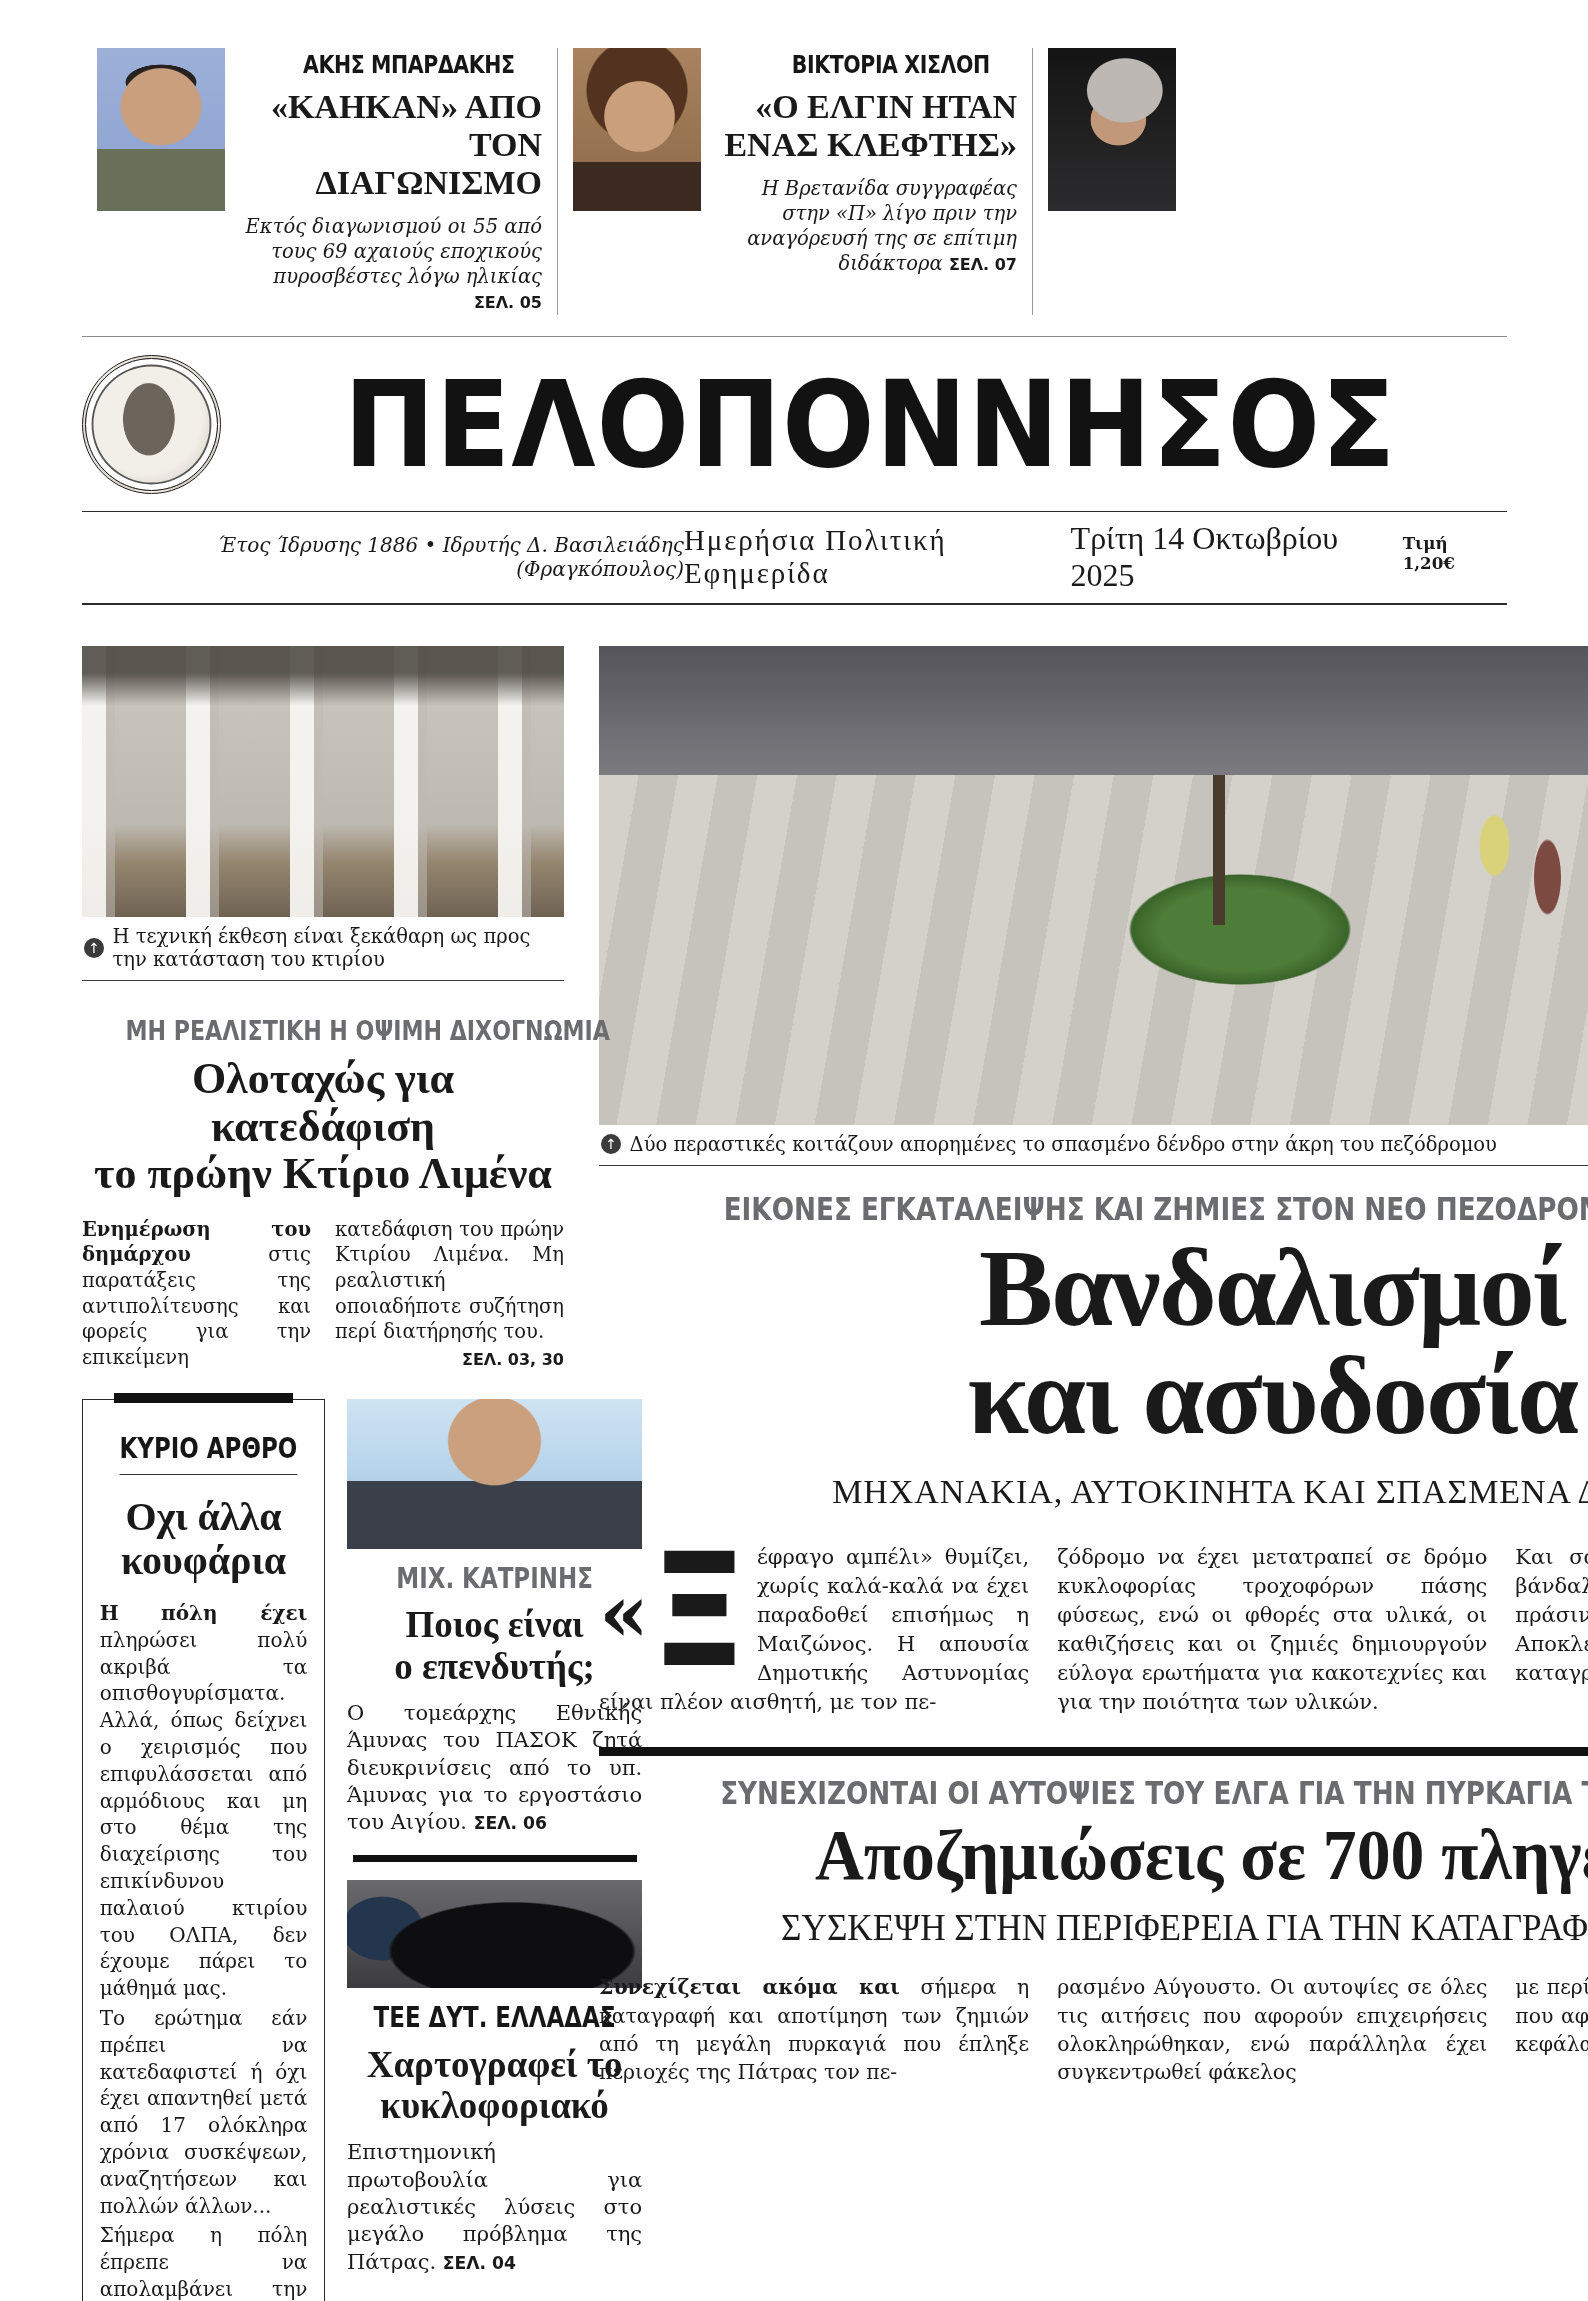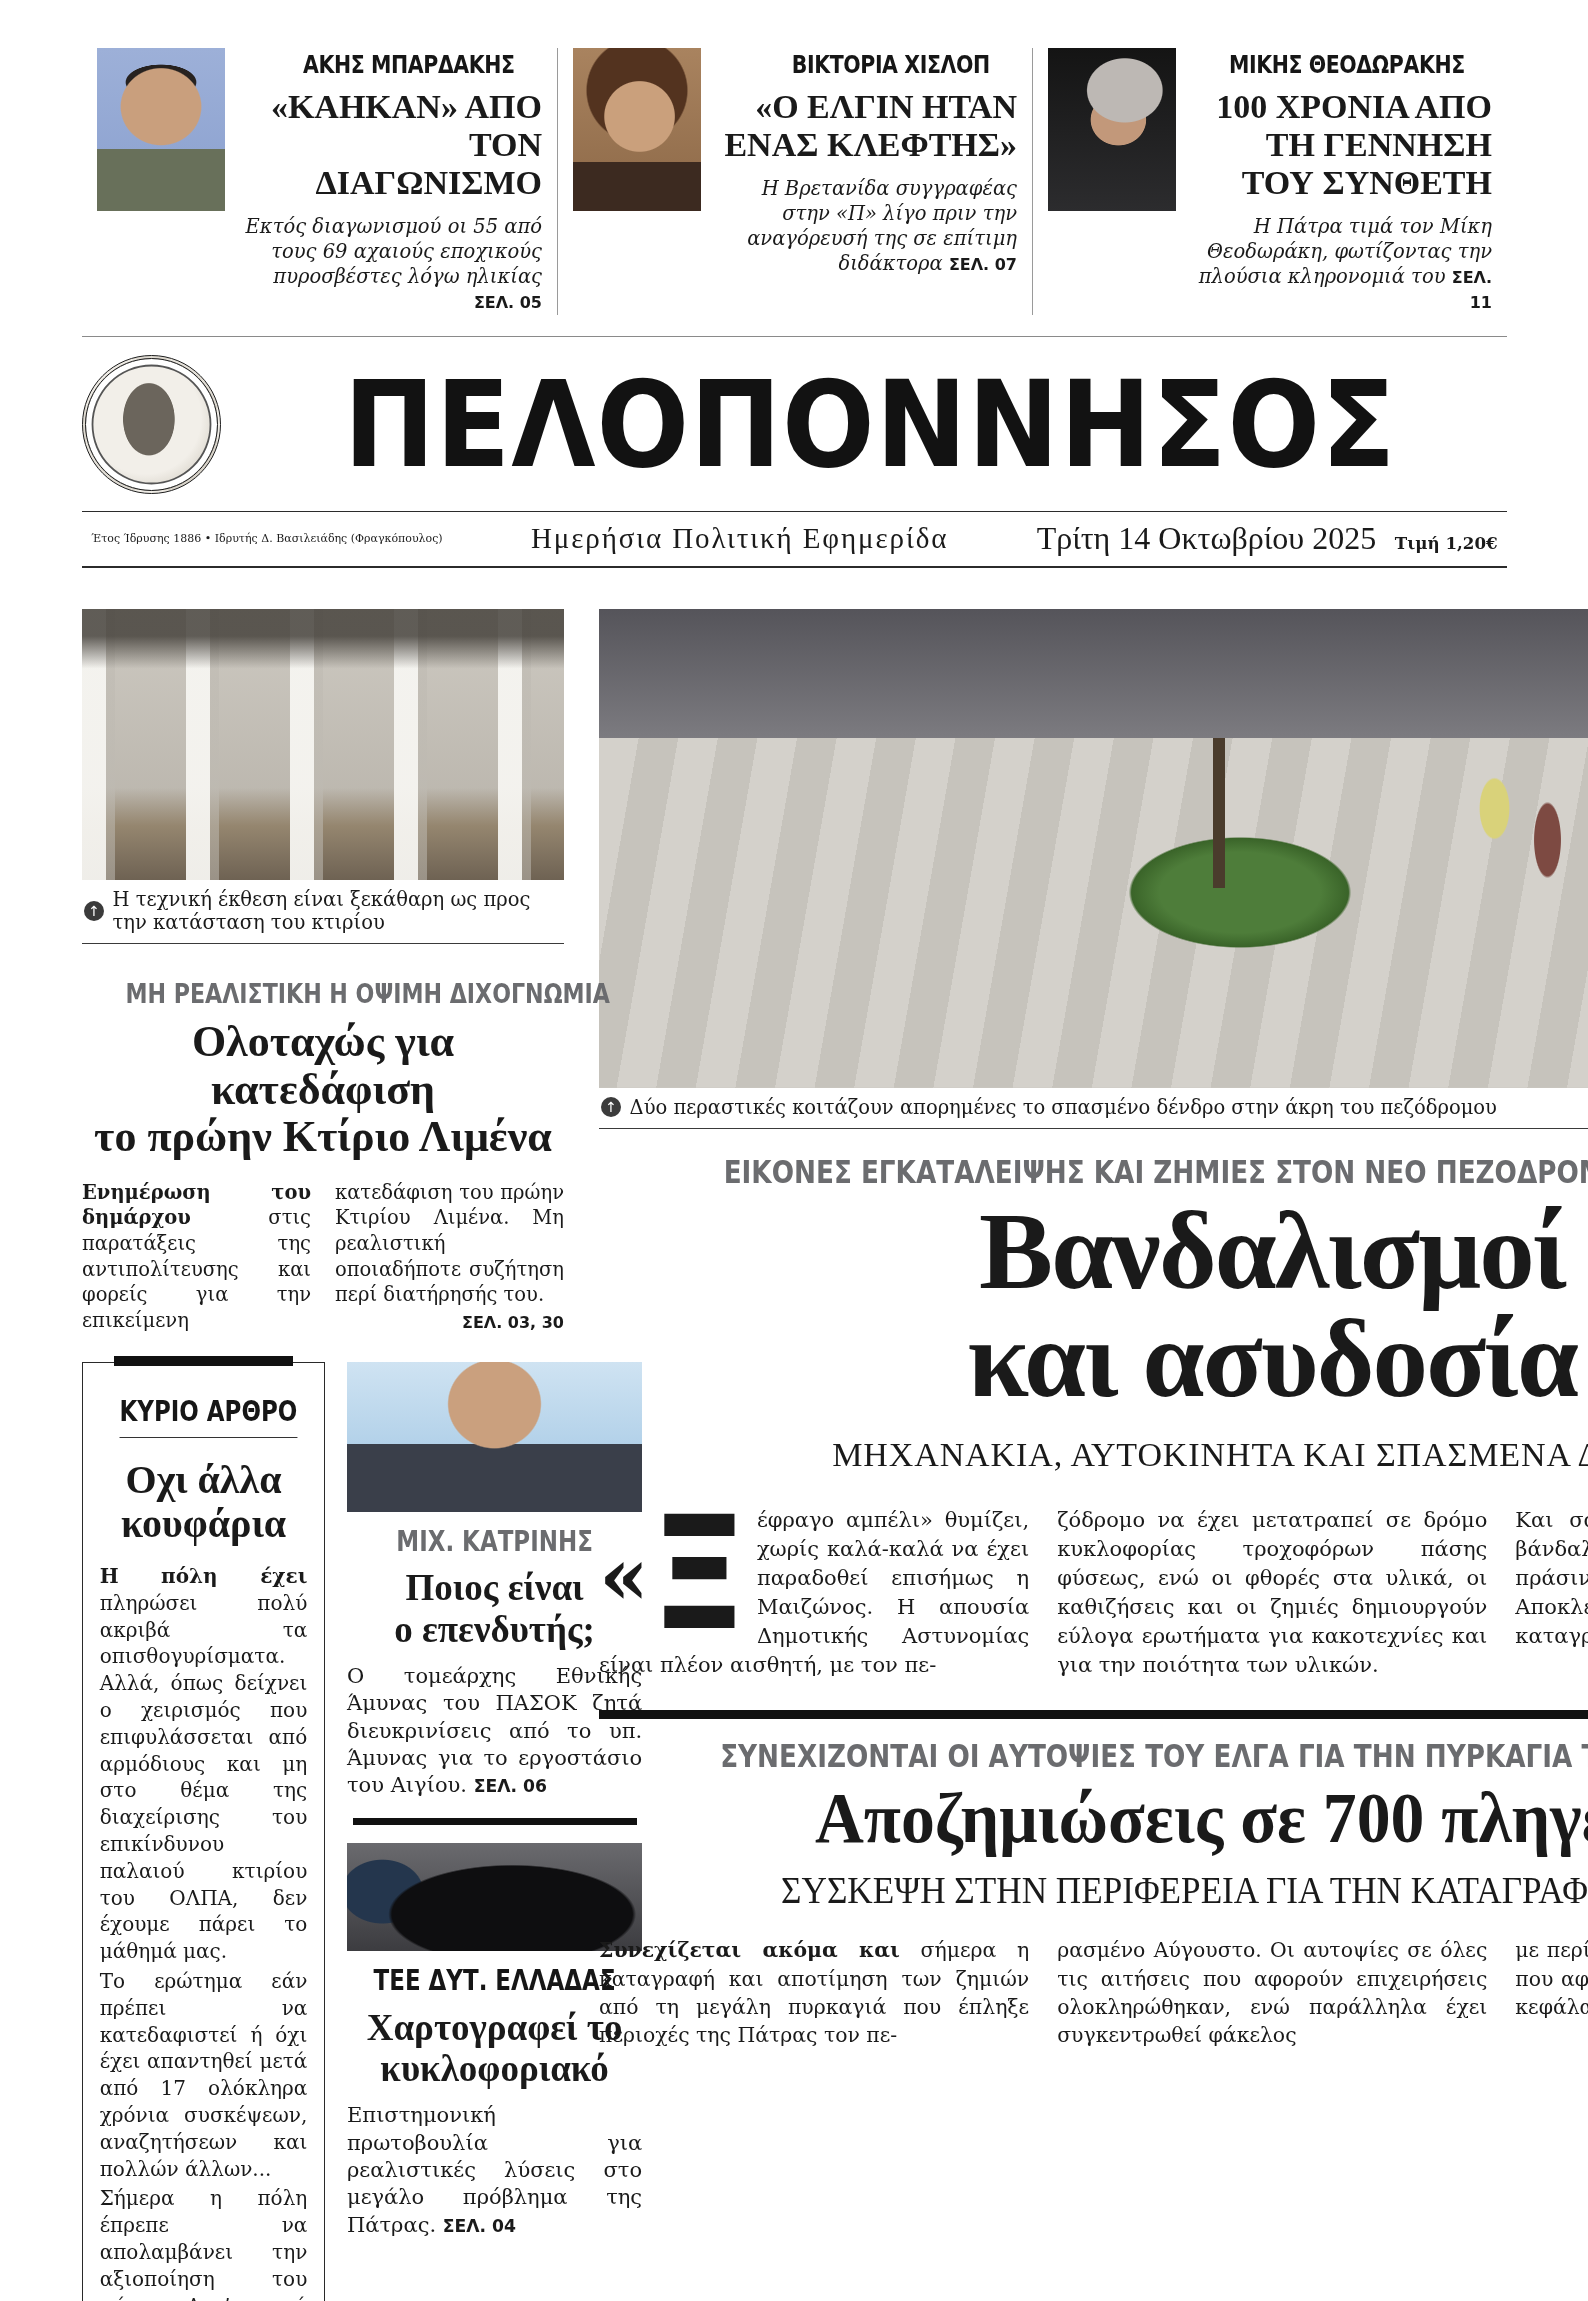--- a/index.html
+++ b/index.html
@@ -47,21 +47,21 @@
       background:
         radial-gradient(ellipse 20% 28% at 48% 46%, #6b655c 97%, transparent 100%),
         radial-gradient(circle at 45% 45%, #f2efe9 0 55%, #d8d3c9 75%, #b9b3a6);
       box-shadow:inset 0 0 0 5.6px #fff, inset 0 0 0 7.4px #555; }
   .paper-title { flex:1; text-align:center; font-family:"DejaVu Sans","Liberation Sans",sans-serif;
       font-weight:800; font-size:109px; letter-spacing:0.9px; color:#121212; transform:scaleY(1.1); }
 
   
   .infobar { display:flex; justify-content:space-between; align-items:center;
       border-top:1.9px solid #2b2b2b; border-bottom:2.8px solid #2b2b2b; padding:8.3px 9.3px; margin-top:9.3px; }
-  .ib-left { font-size:11px; }
+  .ib-left { font-style:italic; font-size:20px;text-align:right; }
   .ib-center { font-size:29px; font-family:"Liberation Serif","DejaVu Serif",serif; letter-spacing:1.9px; }
   .ib-right { display:flex; align-items:baseline; gap:18.6px; }
   .ib-date { font-size:32px; font-family:"Liberation Serif","DejaVu Serif",serif; }
   .ib-price { font-size:16.7px; font-weight:700; }
 
   
   .caption { display:flex; align-items:center; gap:8.3px; font-size:19.5px; padding:8.3px 1.9px 9.3px;
       border-bottom:1.9px solid #3a3a3a; }
   .cap-icon { width:20.4px; height:20.4px; border-radius:50%; background:#3b3b3b; color:#fff;
       font-size:14px; line-height:20.4px; text-align:center; flex:0 0 auto;
@@ -157,25 +157,20 @@
     <div class="teaser">
       <div class="t-photo ph-hislop"></div>
       <div class="t-text">
         <span class="t-kicker cond k-black">ΒΙΚΤΟΡΙΑ ΧΙΣΛΟΠ</span>
         <h3 class="t-head serif-head">«Ο ΕΛΓΙΝ ΗΤΑΝ ΕΝΑΣ ΚΛΕΦΤΗΣ»</h3>
         <p class="t-sum"><span>Η Βρετανίδα συγγραφέας στην «Π» λίγο πριν την αναγόρευσή της σε επίτιμη διδάκτορα</span> <b class="pg">ΣΕΛ. 07</b></p>
       </div>
     </div>
     <div class="teaser">
       <div class="t-photo ph-theodorakis"></div>
-      <div class="t-text">
-        <span class="t-kicker cond k-black">ΜΙΚΗΣ ΘΕΟΔΩΡΑΚΗΣ</span>
-        <h3 class="t-head serif-head">100 ΧΡΟΝΙΑ ΑΠΟ ΤΗ ΓΕΝΝΗΣΗ ΤΟΥ ΣΥΝΘΕΤΗ</h3>
-        <p class="t-sum"><span>Η Πάτρα τιμά τον Μίκη Θεοδωράκη, φωτίζοντας την πλούσια κληρονομιά του</span> <b class="pg">ΣΕΛ. 11</b></p>
-      </div>
     </div>
   </header>
 
   <div class="masthead">
     <div class="emblem"></div>
     <h1 class="paper-title">ΠΕΛΟΠΟΝΝΗΣΟΣ</h1>
   </div>
 
   <div class="infobar">
     <div class="ib-left">Έτος Ίδρυσης 1886 • Ιδρυτής Δ. Βασιλειάδης (Φραγκόπουλος)</div>

